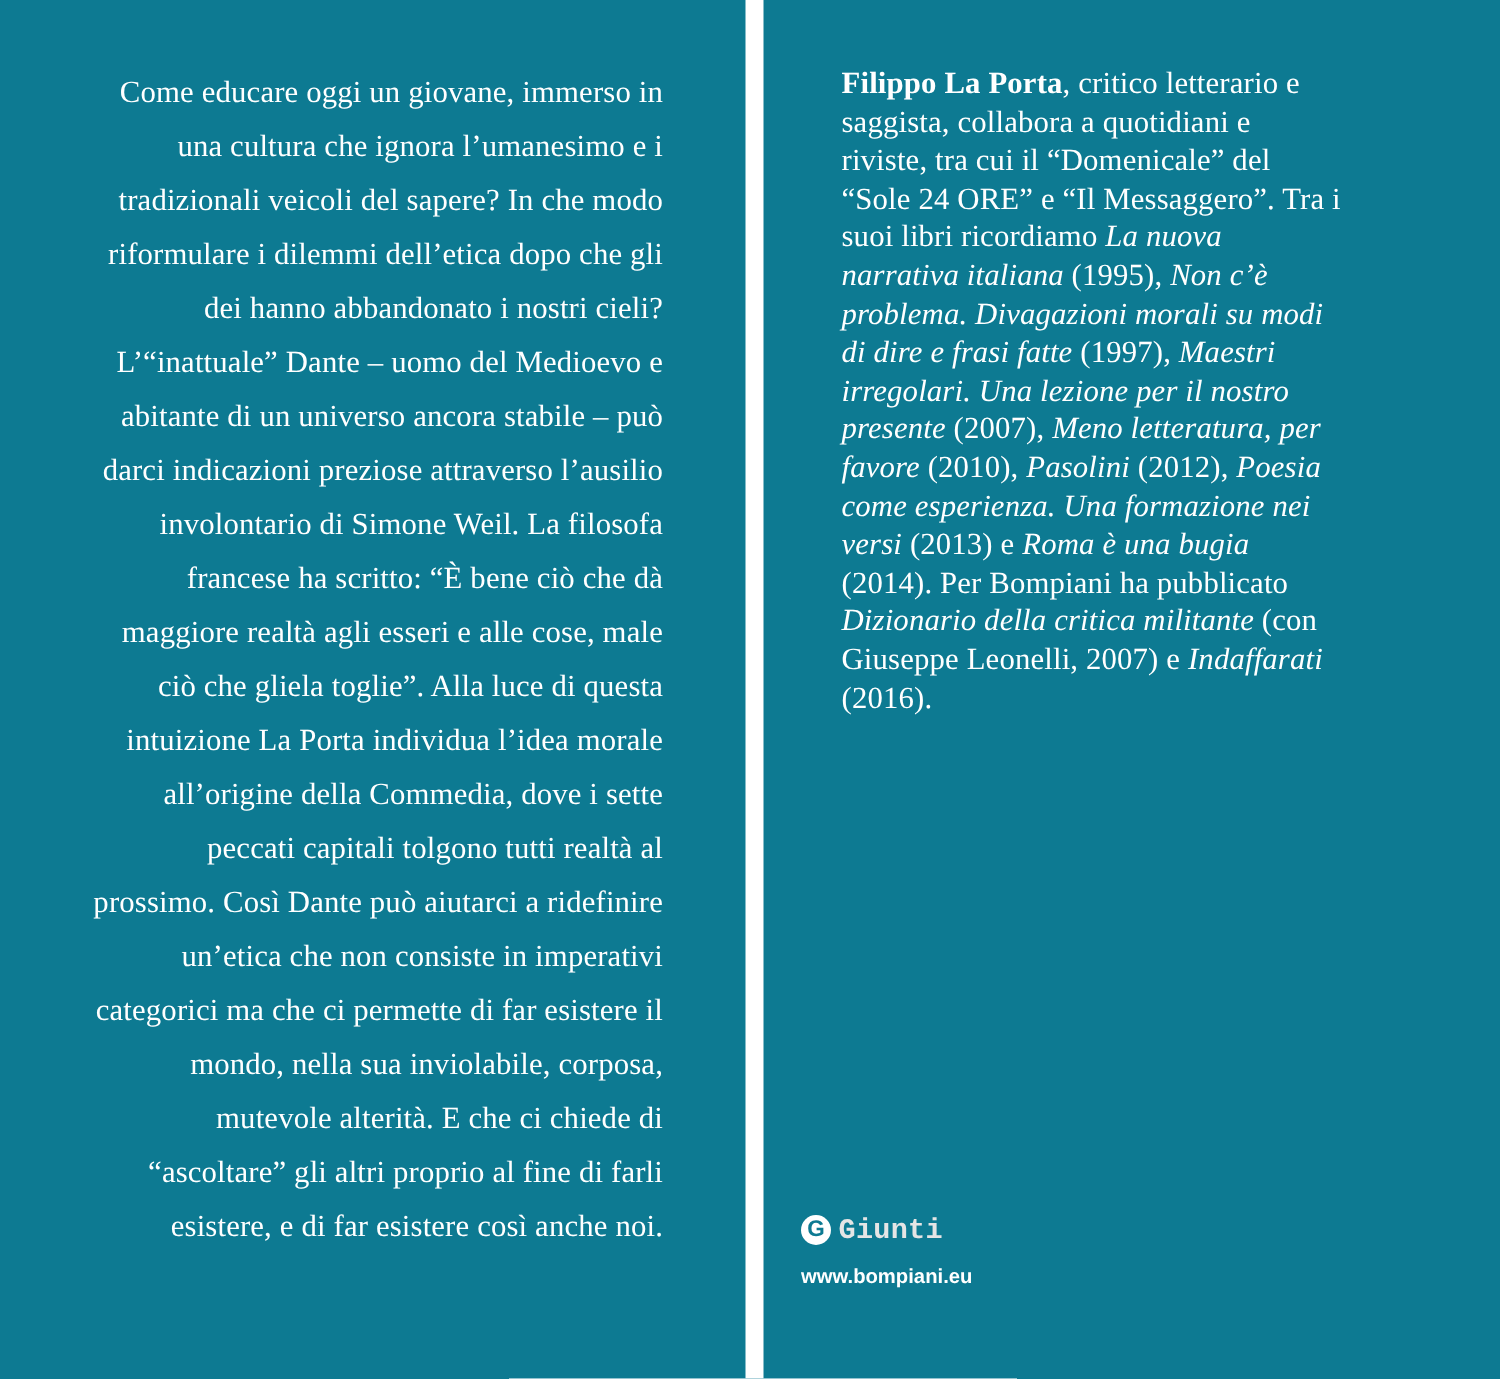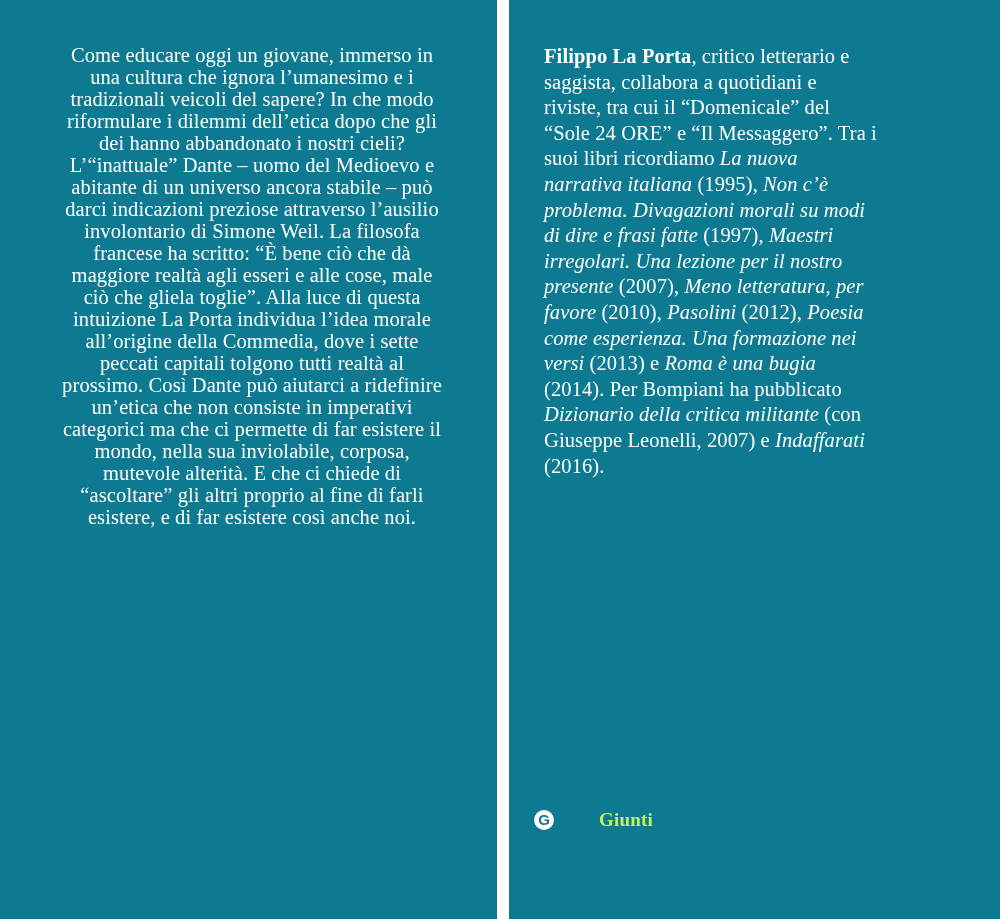--- a/index.html
+++ b/index.html
@@ -36,32 +36,32 @@
     left: 0;
     width: 497px;
     height: 919px;
     box-sizing: border-box;
     padding: 44px 55px 0 62px;
   }
   
   .panel-right {
     position: absolute;
     top: 0;
-    left: 492px;
+    left: 509px;
     width: 425px;
     height: 919px;
     box-sizing: border-box;
     padding: 44px 40px 0 52px;
   }
   .blurb {
     font-size: 20.5px;
-    line-height: 22px;
+    line-height: 36px;
     letter-spacing: 0.1px;
     margin: 0;
-    text-align: center;
+    text-align: right;
   }
   .bio {
     font-size: 20.5px;
     line-height: 25.6px;
     letter-spacing: 0.1px;
     margin: 0;
     text-align: left;
   }
   .bio b {
     font-weight: bold;
@@ -89,26 +89,25 @@
     background: #ffffff;
     color: #0d7a92;
     font-family: "Liberation Sans", sans-serif;
     font-weight: bold;
     font-size: 15px;
     line-height: 20px;
     text-align: center;
     display: inline-block;
   }
   .logo-word {
-    font-family: Liberation Serif, serif;
+    font-family: Liberation Mono, monospace;
     font-weight: bold;
     font-size: 19px;
     letter-spacing: 0.2px;
-    color: #bef264;
-    margin-left: 40px;
+    color: #e5e5e5;
   }
   .urls {
     margin-top: 11px;
     font-family: "Liberation Sans", sans-serif;
     font-weight: bold;
     font-size: 13.5px;
     line-height: 16px;
     color: #ffffff;
   }
   
@@ -142,20 +141,21 @@
   <div class="panel-right">
     <p class="bio" id="bio-paragraph"><b>Filippo La Porta</b><span>, critico letterario e saggista, collabora a quotidiani e riviste, tra cui il “Domenicale” del “Sole 24 ORE” e “Il Messaggero”. Tra i suoi libri ricordiamo </span><i>La nuova narrativa italiana</i><span> (1995), </span><i>Non c’è problema. Divagazioni morali su modi di dire e frasi fatte</i><span> (1997), </span><i>Maestri irregolari. Una lezione per il nostro presente</i><span> (2007), </span><i>Meno letteratura, per favore</i><span> (2010), </span><i>Pasolini</i><span> (2012), </span><i>Poesia come esperienza. Una formazione nei versi</i><span> (2013) e </span><i>Roma è una bugia</i><span> (2014). Per Bompiani ha pubblicato </span><i>Dizionario della critica militante</i><span> (con Giuseppe Leonelli, 2007) e </span><i>Indaffarati</i><span> (2016).</span></p>
   </div>
 
   <div class="publisher">
     <div class="logo-row">
       <span class="logo-mark">G</span>
       <span class="logo-word">Giunti</span>
     </div>
     <div class="urls">
+      <div>www.bompiani.eu</div>
     </div>
   </div>
 
   <div class="credits">
     <div>Foto dell’autore: © Paula Islas.</div>
     <div>Progetto grafico: Polystudio. Copertina: Paola Bertozzi.</div>
   </div>
 
 </div>
 

